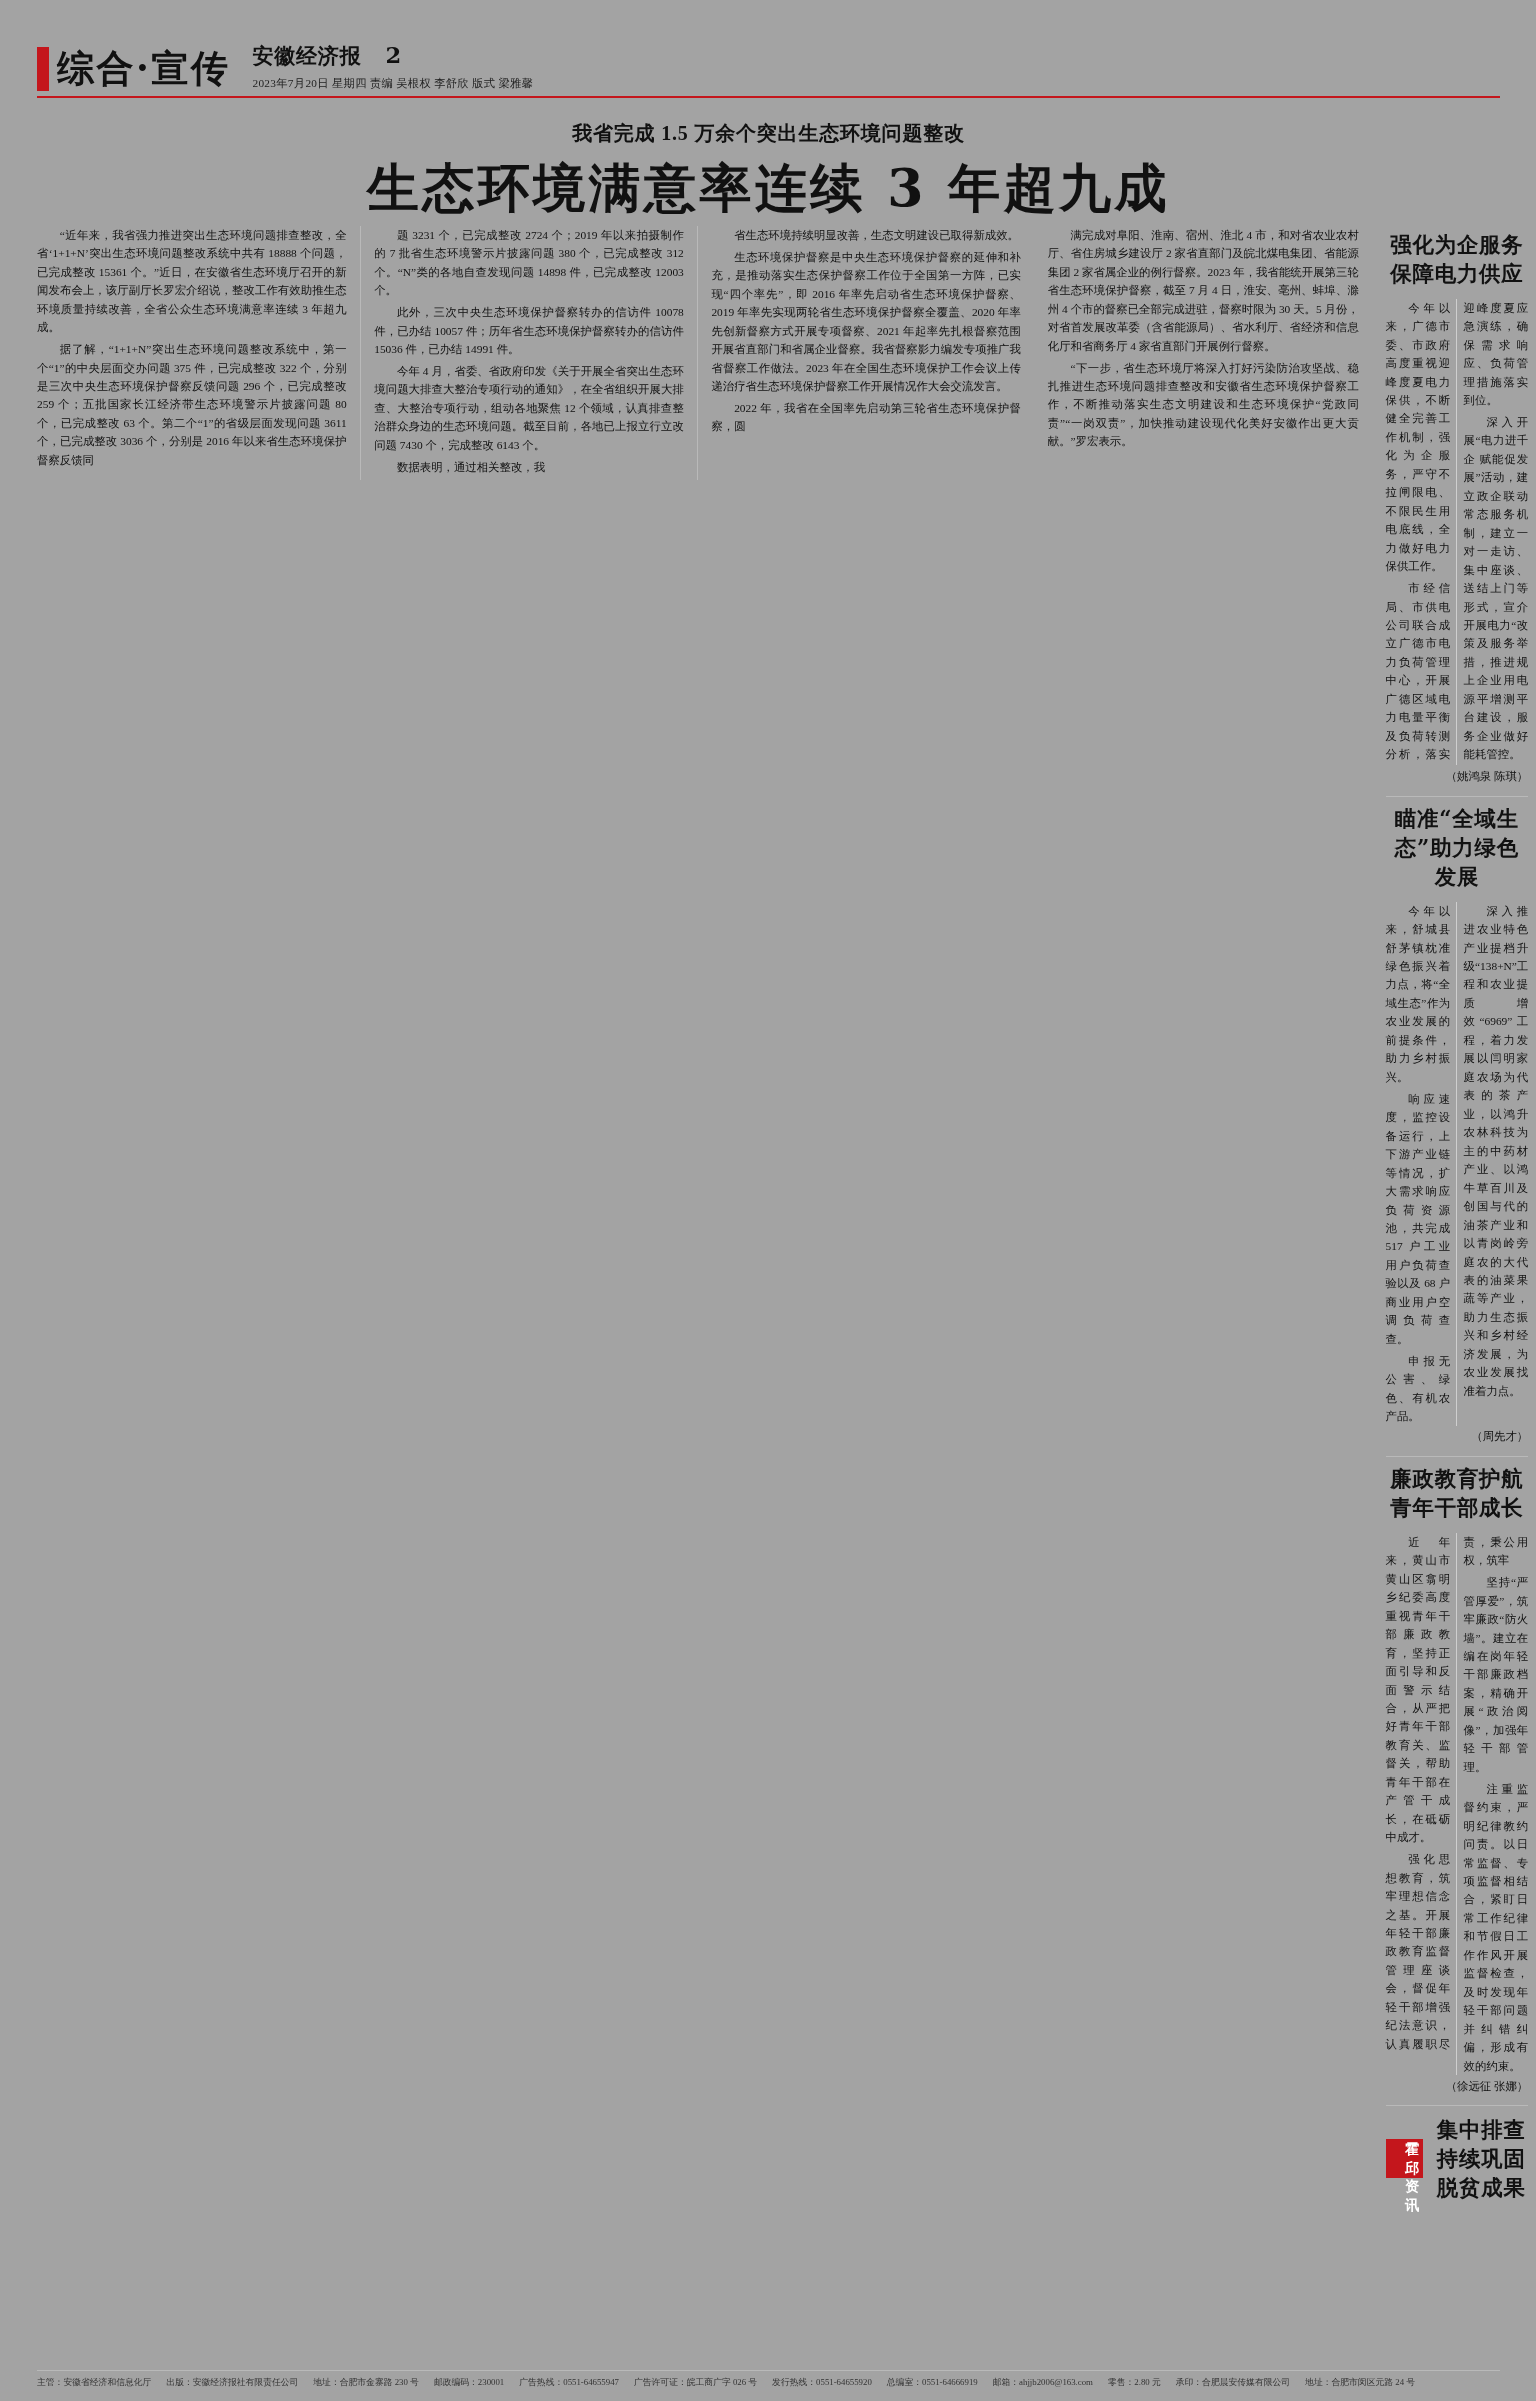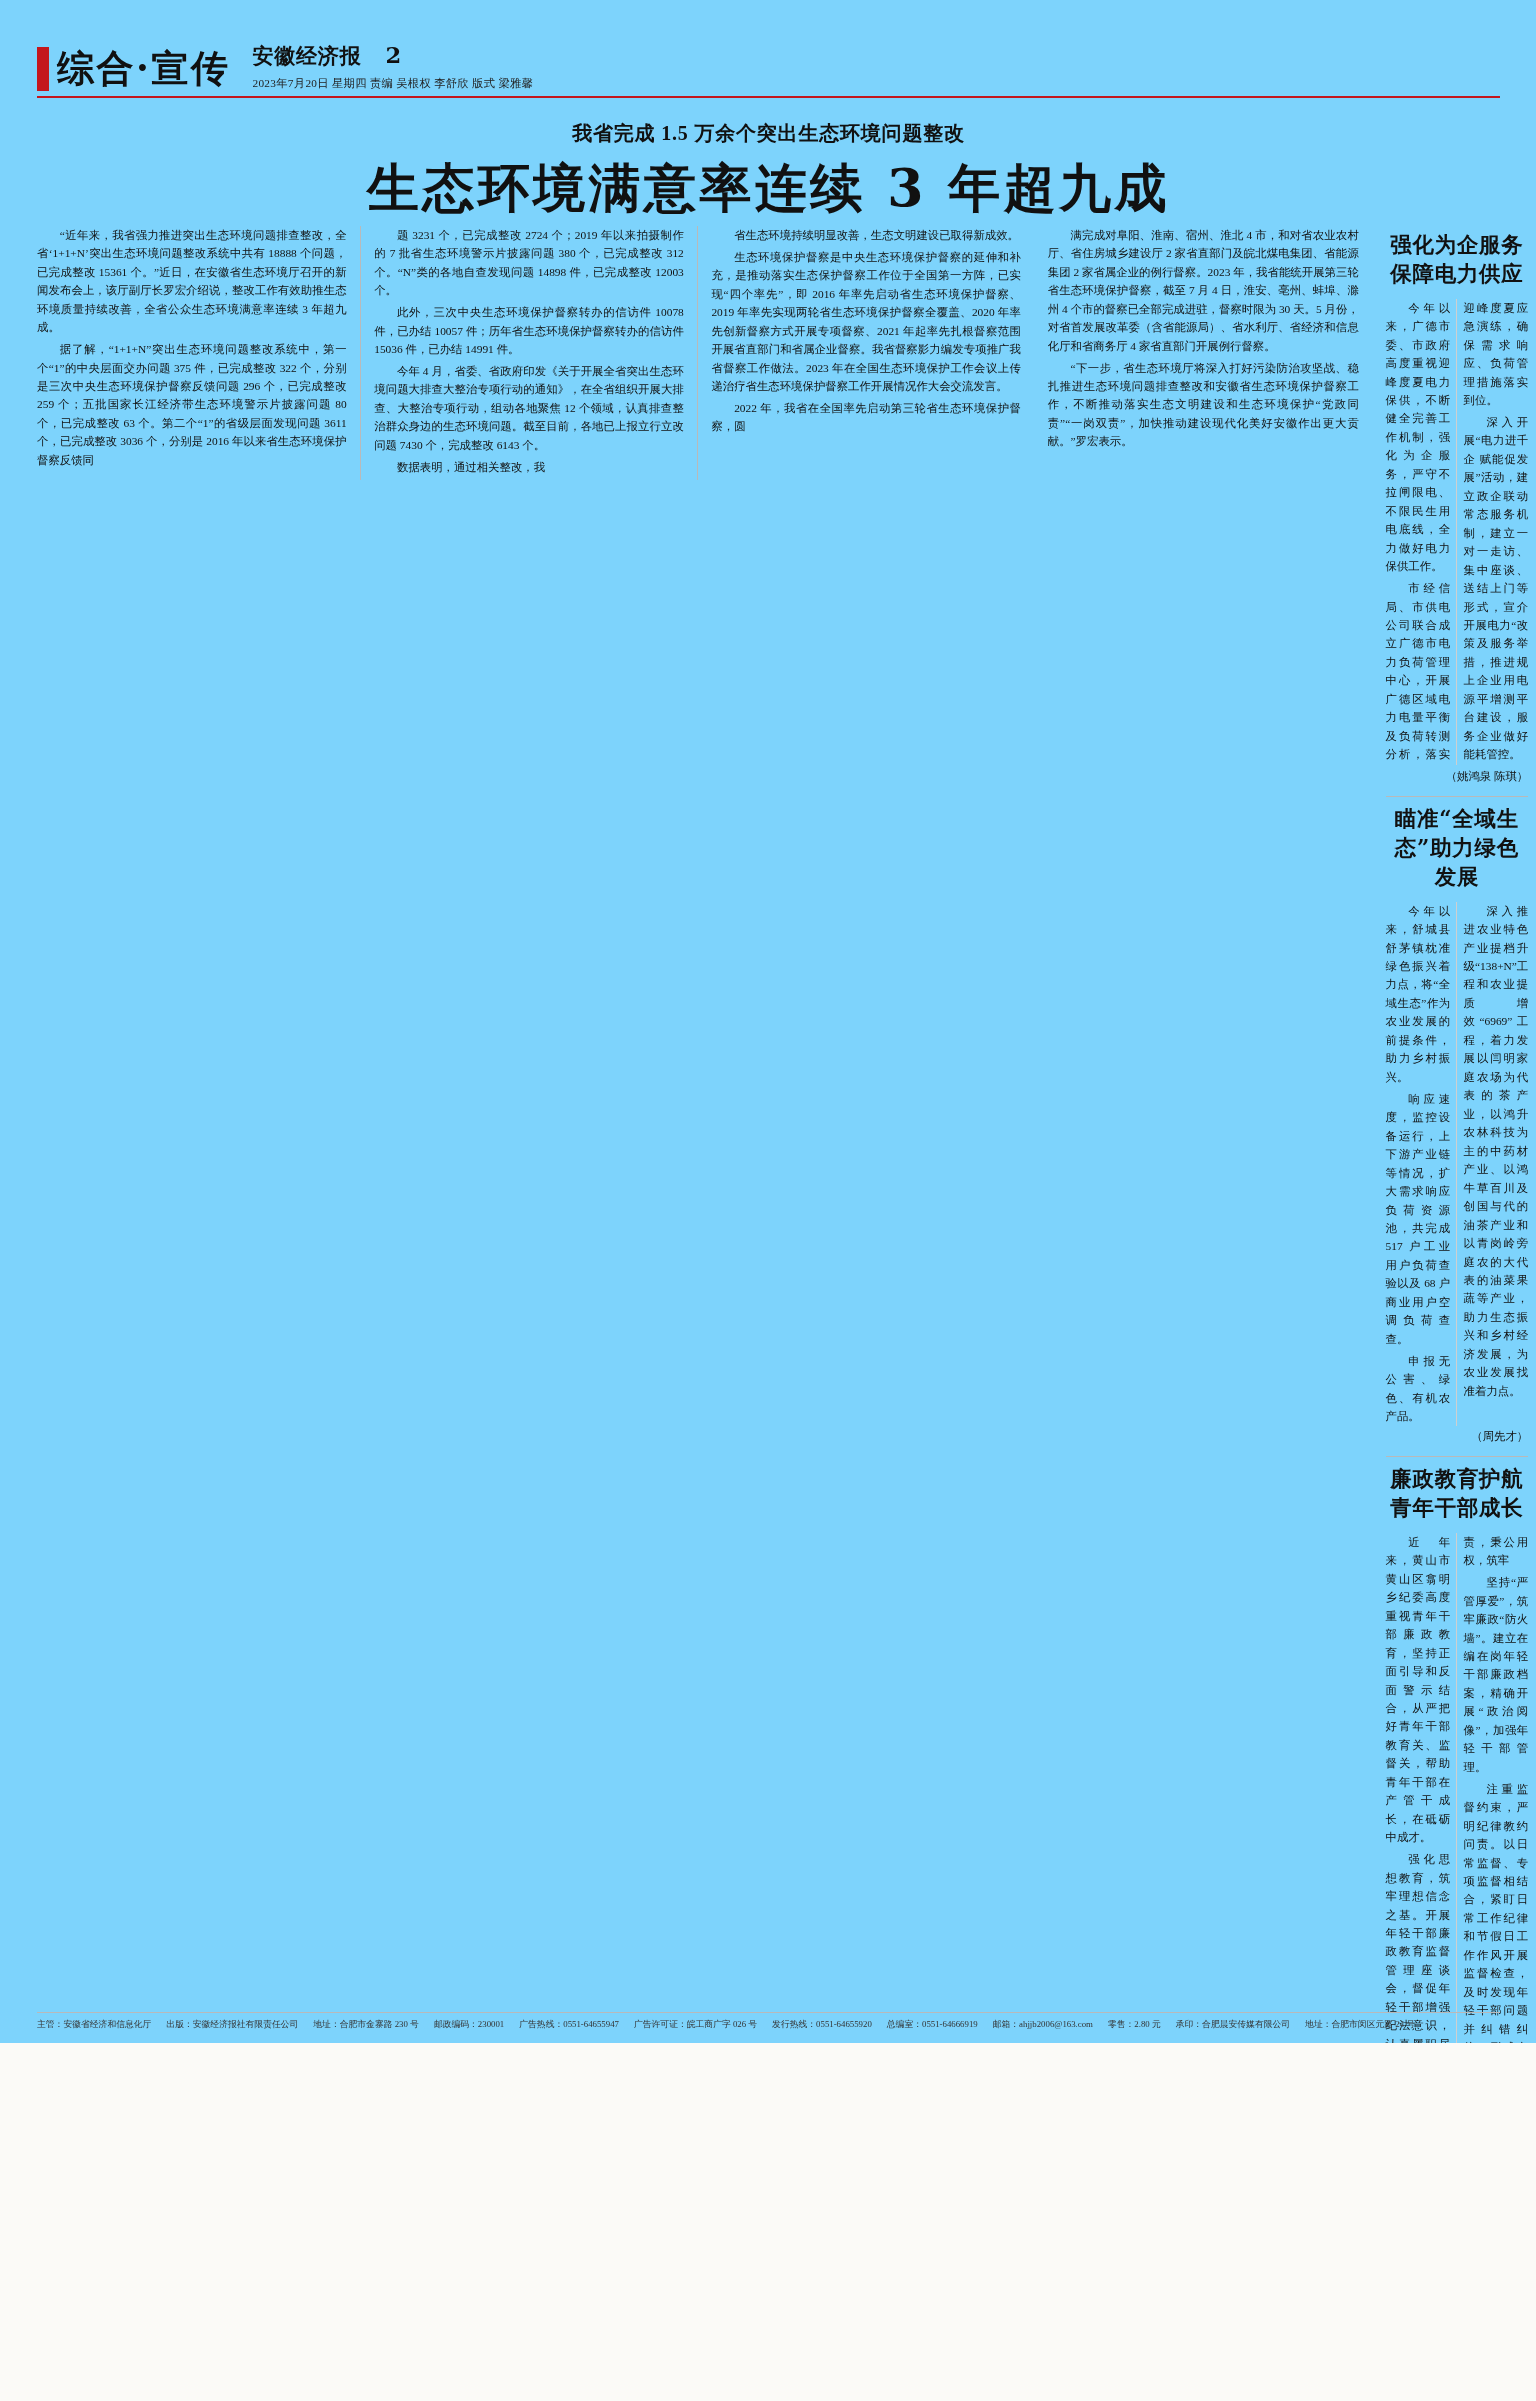--- a/index.html
+++ b/index.html
@@ -5,22 +5,22 @@
   html,body{margin:0;padding:0;}
   body{
     width:1537px;
     background:#fbfaf7;
     font-family:"Liberation Serif", serif;
     color:#111;
   }
   .page{
     position:relative;
     width:1537px;
-    height:2043px;
-    background:#7dd3fc;
+    height:2401px;
+    background:#a3a3a3;
     box-sizing:border-box;
     padding:0 37px;
   }
 
   
   .masthead{
     position:relative;
     height:91px;
     border-bottom:2.5px solid #c4161c;
     display:flex;

